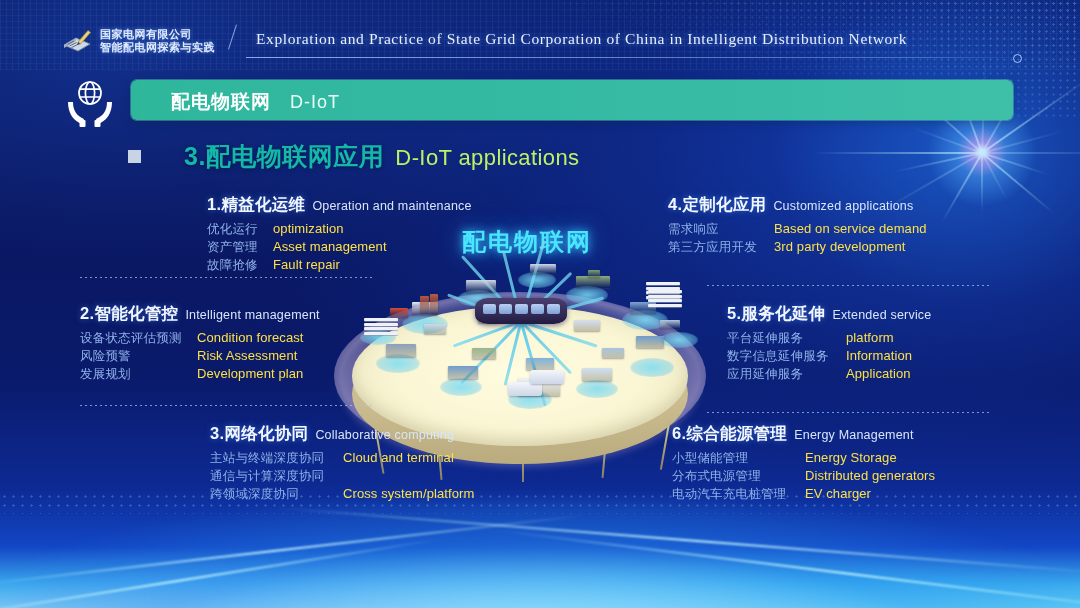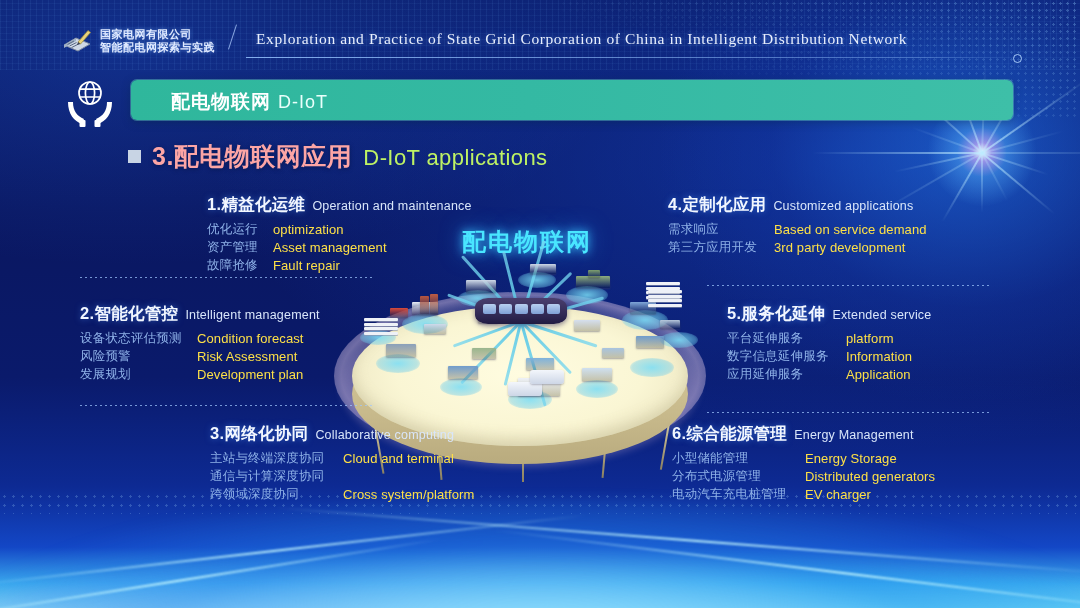--- a/index.html
+++ b/index.html
@@ -77,38 +77,38 @@
     background:linear-gradient(90deg, rgba(150,195,255,.85), rgba(150,195,255,.35) 88%, rgba(150,195,255,0)); }
   .hdr-rule:after{ content:""; position:absolute; right:-4px; top:-3px; width:7px; height:7px; border-radius:50%;
     border:1px solid rgba(180,215,255,.9); }
 
   
   .banner{ position:absolute; left:131px; top:80px; width:882px; height:40px; border-radius:6px;
     background:linear-gradient(90deg,#2fb79c 0%, #34b9a3 45%, #3ebfa8 100%);
     box-shadow:0 0 0 1px rgba(120,235,215,.35), 0 2px 10px rgba(0,40,60,.35); }
   .banner-label{ position:absolute; left:40px; top:9px; font-size:19px; font-weight:bold; color:#ffffff;
     letter-spacing:1px; white-space:nowrap; }
-  .banner-en{ font-weight:normal; color:#e9fffb; letter-spacing:1px; margin-left:7px; font-size:18px; }
+  .banner-en{ font-weight:normal; color:#e9fffb; letter-spacing:1px; margin-left:19px; font-size:18px; }
   .globe-hands{ position:absolute; left:62px; top:76px; width:56px; height:52px; }
 
   
   .sec-title{ position:absolute; left:128px; top:140px; display:flex; align-items:baseline; gap:11px; }
   .sec-bullet{ width:13px; height:13px; background:#c8d4e4; align-self:center; }
-  .sec-cn{ font-size:25px; font-weight:bold; color:#fca5a5; letter-spacing:.5px; white-space:nowrap;
-    text-shadow:0 1px 4px rgba(0,20,70,.7); }
+  .sec-cn{ font-size:25px; font-weight:bold; color:#14b8a6; letter-spacing:.5px; white-space:nowrap;
+    text-shadow:0 1px 4px rgba(0,20,70,.7);margin-left:32px; }
   .sec-en{ font-size:22px; color:#bef264; letter-spacing:.4px; white-space:nowrap; }
 
   
   .block{ position:absolute; }
   .blk-head{ display:flex; align-items:baseline; gap:7px; white-space:nowrap; margin-bottom:5px; }
   .blk-cn{ font-size:16.5px; font-weight:bold; color:#f2f7ff; letter-spacing:.3px;
     text-shadow:0 0 6px rgba(80,150,255,.55); }
   .blk-en{ font-size:12.5px; color:#d9e6fa; letter-spacing:.2px; }
   .blk-rows{ display:flex; flex-direction:column; gap:1px; }
-  .row{ display:flex; align-items:center; white-space:nowrap; }
+  .row{ display:flex; align-items:flex-start; white-space:nowrap; }
   .row .cn{ font-size:12.5px; color:#8fb2e8; letter-spacing:.2px; }
   .row .en{ font-size:13px; color:#fde047; letter-spacing:.1px; }
   .sep{ position:absolute; height:1px;
     background-image:linear-gradient(90deg, rgba(160,200,255,.85) 0 2px, transparent 2px 5px);
     background-size:5px 1px; background-repeat:repeat-x; opacity:.85; }
 
   
   .center-title{ position:absolute; left:462px; top:226px; font-size:24px; font-weight:bold; color:#49e6ff;
     letter-spacing:2px; white-space:nowrap;
     text-shadow:0 0 10px rgba(60,200,255,.95), 0 0 22px rgba(40,150,255,.7); }

